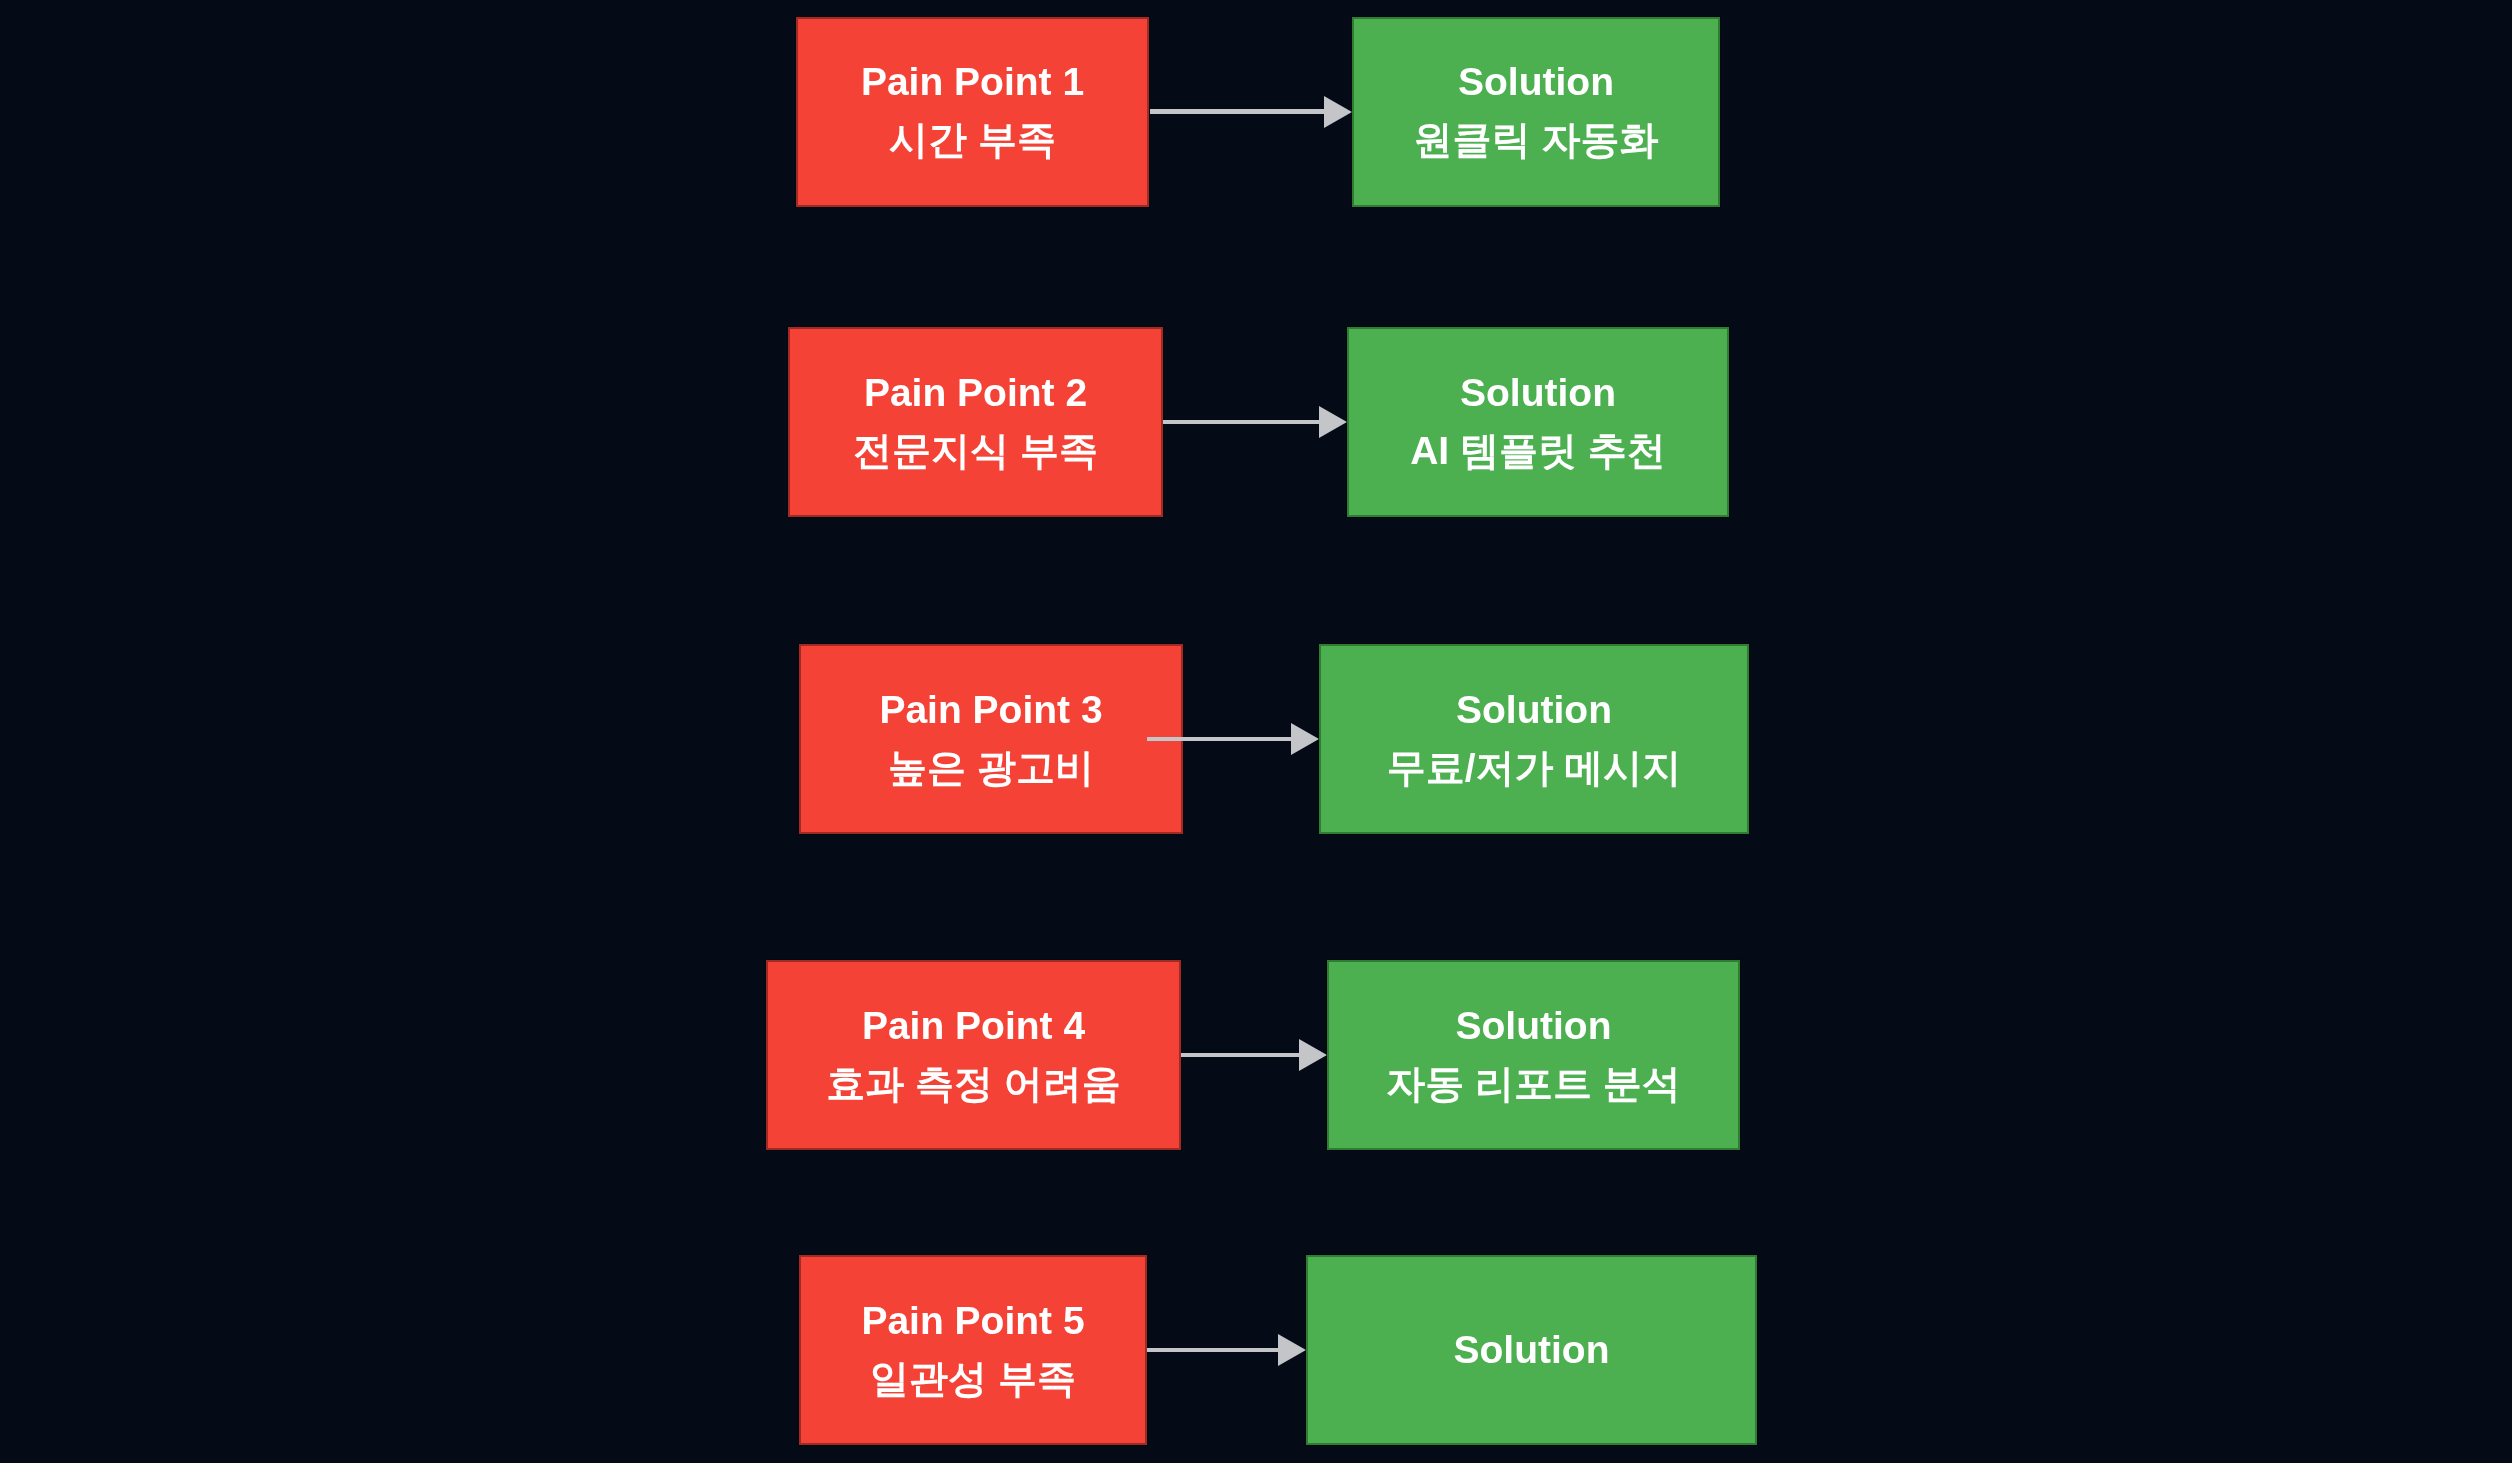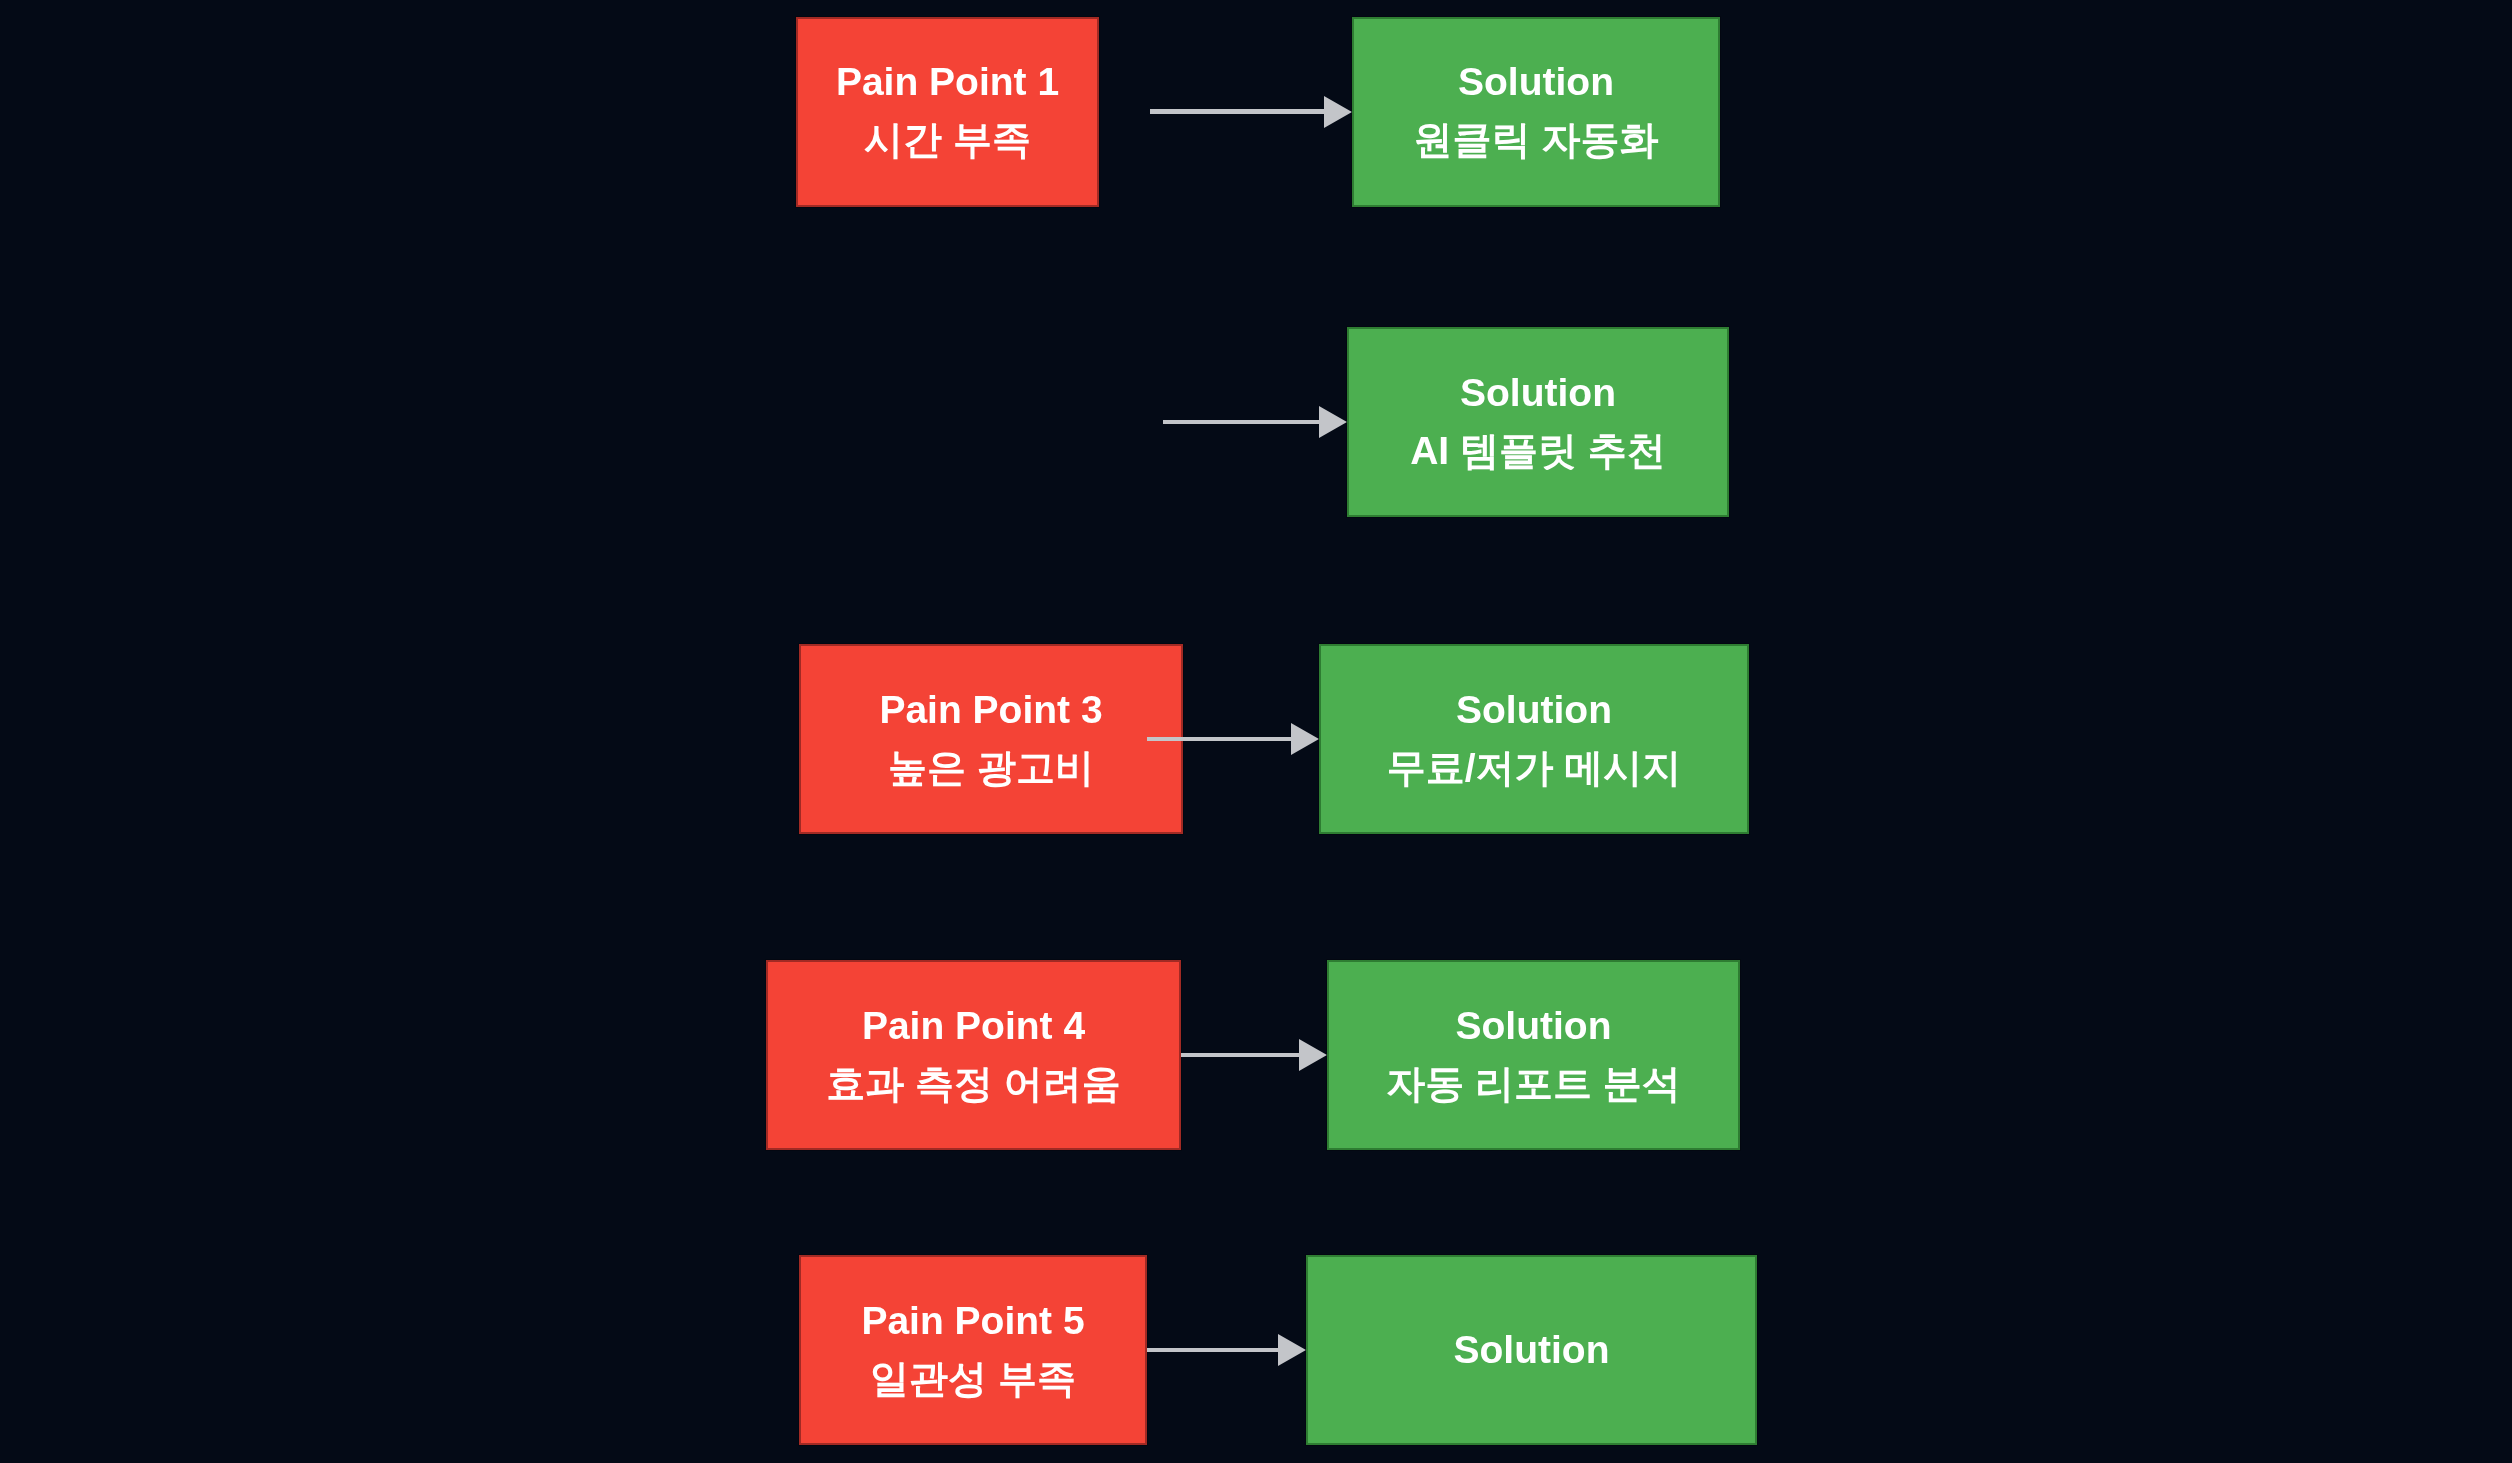--- a/index.html
+++ b/index.html
@@ -75,21 +75,21 @@
   }
 
   
   .row-1 { top: 16.6px; }
   .row-2 { top: 327px; }
   .row-3 { top: 644px; }
   .row-4 { top: 960px; }
   .row-5 { top: 1255px; }
 
   
-  .row-1 .pain     { left: 796px;  width: 303px; }
+  .row-1 .pain     { left: 796px;  width: 353px; }
   .row-1 .arrow    { left: 1150px; width: 202px; }
   .row-1 .solution { left: 1352px; width: 368px; }
 
   .row-2 .pain     { left: 788px;  width: 375px; }
   .row-2 .arrow    { left: 1163px; width: 184px; }
   .row-2 .solution { left: 1347px; width: 382px; }
 
   .row-3 .pain     { left: 799px;  width: 384px; }
   .row-3 .arrow    { left: 1147px; width: 172px; }
   .row-3 .solution { left: 1319px; width: 430px; }
@@ -116,20 +116,24 @@
       <div class="arrow-shaft"></div>
       <div class="arrow-head"></div>
     </div>
     <div class="box solution">
       <div class="box-title">Solution</div>
       <div class="box-subtitle">원클릭 자동화</div>
     </div>
   </div>
 
   <div class="row row-2">
+    <div class="box pain">
+      <div class="box-title">Pain Point 2</div>
+      <div class="box-subtitle">전문지식 부족</div>
+    </div>
     <div class="arrow">
       <div class="arrow-shaft"></div>
       <div class="arrow-head"></div>
     </div>
     <div class="box solution">
       <div class="box-title">Solution</div>
       <div class="box-subtitle">AI 템플릿 추천</div>
     </div>
   </div>
 

